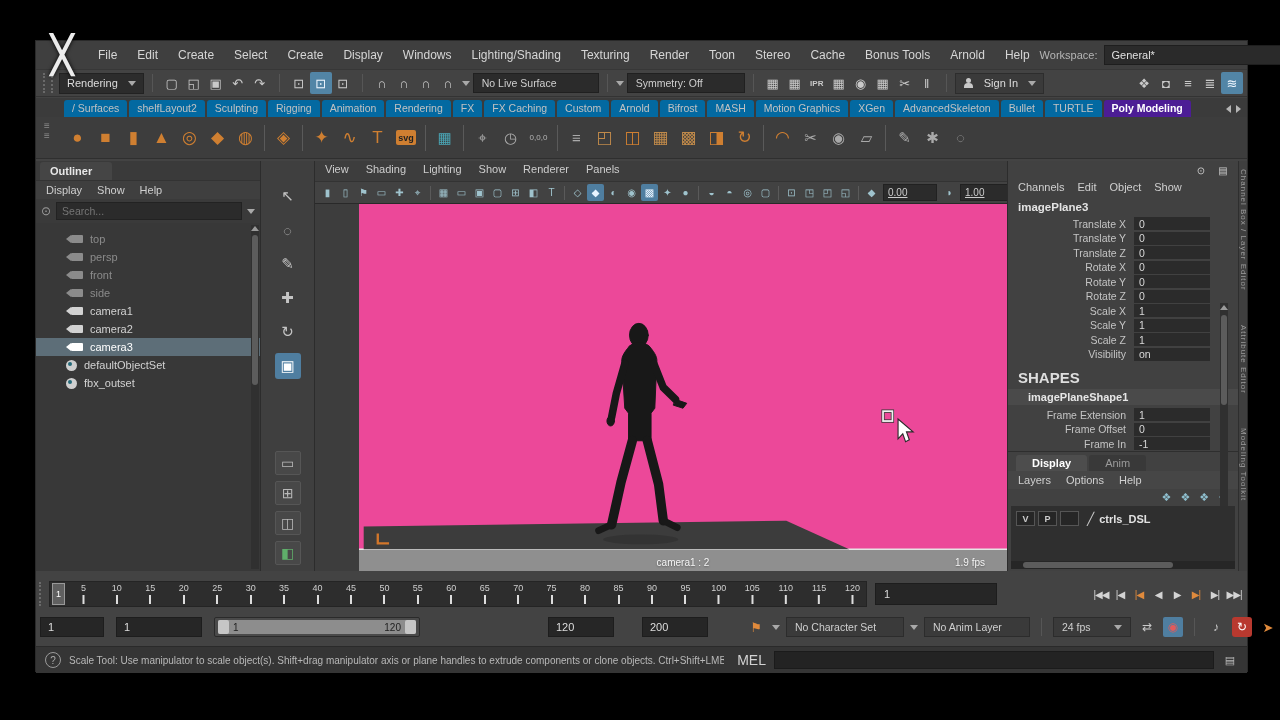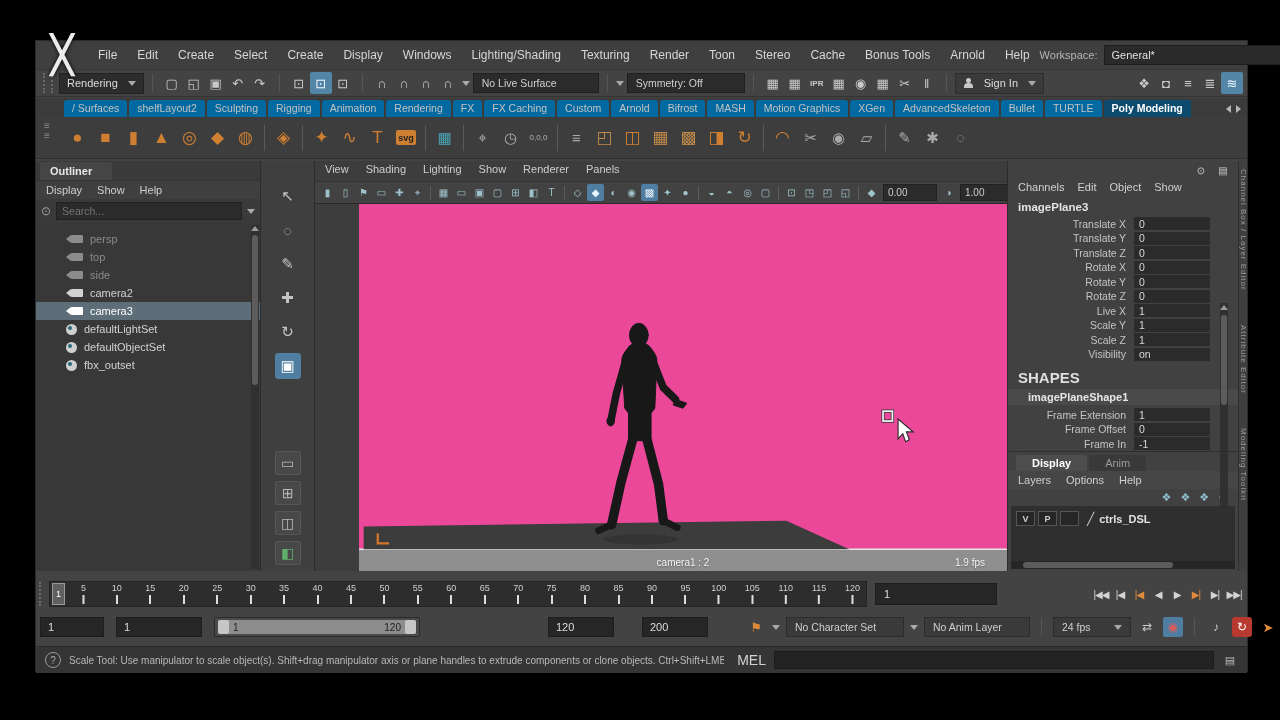--- a/index.html
+++ b/index.html
@@ -25,21 +25,21 @@
   .ic.active{background:#5285a6;color:#eef6ff;}
   .ic.tiny{font-size:8px;font-weight:bold;}
   .field-box{height:18px;background:#2b2b2b;border:1px solid #202020;color:#cfcfcf;font-size:10.5px;display:flex;align-items:center;padding:0 8px;flex:none;}
   .person{width:11px;height:11px;position:relative;flex:none;}
   .person::before{content:"";position:absolute;left:3px;top:0;width:5px;height:5px;border-radius:50%;background:#c9c9c9;}
   .person::after{content:"";position:absolute;left:1px;top:5.5px;width:9px;height:5px;border-radius:4px 4px 0 0;background:#c9c9c9;}
 
   
   .shelf-tabs{position:absolute;left:0;top:57px;right:0;height:19px;background:#3b3b3b;display:flex;align-items:flex-end;padding-left:28px;gap:2px;box-sizing:border-box;}
   .stab{font-size:10.5px;color:#c2c2c2;padding:2px 8px 3px;background:#0369a1;border-radius:3px 3px 0 0;white-space:nowrap;}
-  .stab.active{color:#ffffff;background:#0c4a6e;font-weight:bold;}
+  .stab.active{color:#ffffff;background:#4c1d95;font-weight:bold;}
   .tab-arrows{margin-left:auto;display:flex;gap:5px;padding:0 6px 4px 0;}
   .tri-l{width:0;height:0;border-top:4px solid transparent;border-bottom:4px solid transparent;border-right:5px solid #b5b5b5;}
   .tri-r{width:0;height:0;border-top:4px solid transparent;border-bottom:4px solid transparent;border-left:5px solid #b5b5b5;}
   .shelf-row{position:absolute;left:0;top:76px;right:0;height:42px;background:#3d3d3d;border-bottom:1px solid #2f2f2f;display:flex;align-items:center;padding-left:28px;gap:1px;box-sizing:border-box;overflow:hidden;}
   .shicon{width:27px;height:30px;display:flex;align-items:center;justify-content:center;font-size:17px;flex:none;}
   .shicon.orange{color:#cf7f31;}
   .shicon.duo{color:#c08a4a;}
   .shicon.gray{color:#a9a9a9;font-size:15px;}
   .shicon.teal{color:#4aa8b8;font-size:15px;}
   .shicon.graysm{font-size:8px;color:#b5b5b5;letter-spacing:0;}
@@ -79,21 +79,21 @@
   .layout-btn.last{color:#5fae6a;}
 
   
   .viewport{flex:1;display:flex;flex-direction:column;background:#3d3d3d;border-right:1px solid #2c2c2c;min-width:0;}
   .vp-menus{height:18px;display:flex;gap:17px;padding:2px 10px 0;font-size:11px;color:#cdcdcd;}
   .vp-toolbar{height:21px;background:#424242;border-top:1px solid #333;border-bottom:1px solid #292929;display:flex;align-items:center;padding:0 4px;gap:1px;overflow:hidden;}
   .vt-ic{width:17px;height:17px;font-size:10px;display:flex;align-items:center;justify-content:center;color:#9fc3cd;flex:none;}
   .vt-ic.sep{width:7px;}
   .vt-ic.sep::before{content:"";width:1px;height:14px;background:#5a5a5a;display:block;}
   .vt-ic.active{background:#4f7ea0;color:#e8f4ff;border-radius:2px;}
-  .vt-field{width:44px;height:15px;background:#2b2b2b;border:1px solid #212121;color:#ccc;font-size:10px;display:flex;align-items:center;padding:0 4px;margin:0 2px;flex:none;}
+  .vt-field{width:44px;height:15px;background:#2b2b2b;border:1px solid #212121;color:#ccc;font-size:10px;display:flex;align-items:center;padding:0 4px;margin:0 2px;flex:none;text-decoration:underline;}
   .vp-canvas{flex:1;position:relative;background:#ec4899;overflow:hidden;margin-left:44px;}
   .vp-canvas svg{position:absolute;left:0;top:0;width:100%;height:100%;}
   .hud-cam{position:absolute;bottom:3px;left:0;right:0;text-align:center;font-size:10px;color:#f4f4f4;text-shadow:0 1px 2px rgba(0,0,0,.35);}
   .hud-fps{position:absolute;bottom:3px;right:22px;font-size:10px;color:#f4f4f4;text-shadow:0 1px 2px rgba(0,0,0,.35);}
 
   
   .right-panel{width:230px;background:#414141;display:flex;flex-direction:column;flex:none;box-sizing:border-box;}
   .rp-top{height:16px;display:flex;justify-content:flex-end;align-items:center;gap:8px;padding:2px 8px 0;}
   .rp-top .ic{width:14px;height:14px;font-size:10px;}
   .cb-menus{display:flex;gap:13px;font-size:11px;color:#d0d0d0;padding:3px 10px 4px;}
@@ -346,55 +346,60 @@
         <span class="ol-filter">⊙</span>
         <input class="ol-search-input" placeholder="Search..." style="">
         <span class="caret"></span>
       </div>
       <div class="ol-list">
         <div>
 
             <div class="ol-row dim">
               <span class="cam-ic"></span>
 
-              <span>persp</span>
+              <span>top</span>
             </div>
 
             <div class="ol-row dim">
               <span class="cam-ic"></span>
 
-              <span>top</span>
-            </div>
-
+              <span>persp</span>
+            </div>
 
             <div class="ol-row dim">
               <span class="cam-ic"></span>
 
+              <span>front</span>
+            </div>
+
+            <div class="ol-row dim">
+              <span class="cam-ic"></span>
+
               <span>side</span>
             </div>
-
 
             <div class="ol-row">
               <span class="cam-ic"></span>
 
+              <span>camera1</span>
+            </div>
+
+            <div class="ol-row">
+              <span class="cam-ic"></span>
+
               <span>camera2</span>
             </div>
 
             <div class="ol-row selected">
               <span class="cam-ic"></span>
 
               <span>camera3</span>
             </div>
 
 
-            <div class="ol-row">
-
-              <span class="set-ic"></span>
-              <span>defaultLightSet</span>
-            </div>
 
             <div class="ol-row">
 
               <span class="set-ic"></span>
               <span>defaultObjectSet</span>
             </div>
 
             <div class="ol-row">
 
               <span class="set-ic"></span>
@@ -553,21 +558,21 @@
             <span class="cb-label">Rotate Y</span>
             <span class="cb-val">0</span>
           </div>
 
           <div class="cb-row">
             <span class="cb-label">Rotate Z</span>
             <span class="cb-val">0</span>
           </div>
 
           <div class="cb-row">
-            <span class="cb-label">Live X</span>
+            <span class="cb-label">Scale X</span>
             <span class="cb-val">1</span>
           </div>
 
           <div class="cb-row">
             <span class="cb-label">Scale Y</span>
             <span class="cb-val">1</span>
           </div>
 
           <div class="cb-row">
             <span class="cb-label">Scale Z</span>

